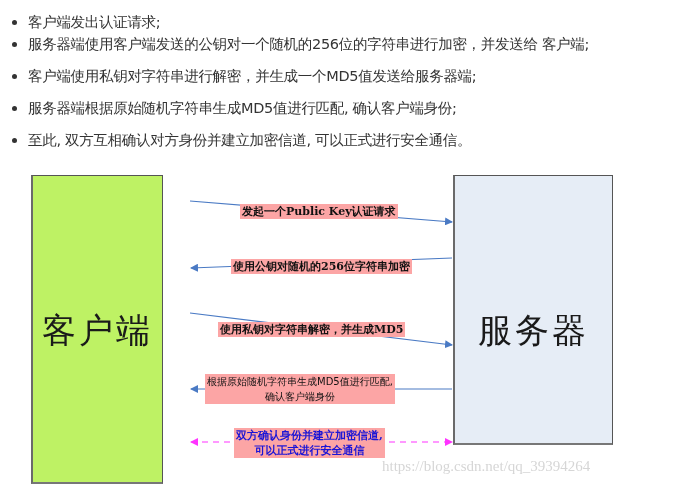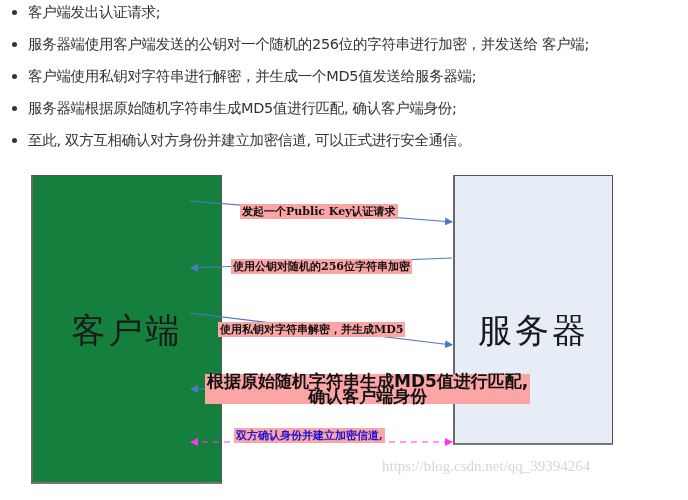--- a/index.html
+++ b/index.html
@@ -5,39 +5,39 @@
   html, body { margin:0; padding:0; background:#ffffff; }
   body { width:688px; height:500px; position:relative; overflow:hidden;
          font-family:"DejaVu Sans", "Liberation Sans", sans-serif; }
   .bullets { position:absolute; left:0; top:0; width:688px; margin:0; padding:0; list-style:none; }
   .bullets li { position:absolute; left:28px; height:22px; line-height:22px;
                 font-size:14.5px; color:#333333; white-space:nowrap; letter-spacing:-0.3px; }
   .bullets li .dot { position:absolute; left:-16px; top:9px; width:5px; height:5px;
                      border-radius:50%; background:#333333; }
   .box { position:absolute; box-sizing:border-box; border:1.5px solid #555;
          border-bottom:2px solid #777; border-left:2px solid #6a6a6a; }
-  .box.client { left:31px; top:175px; width:191px; height:309px; background:#15803d; }
+  .box.client { left:31px; top:175px; width:132px; height:309px; background:#bef264; }
   .box.server { left:453px; top:175px; width:160px; height:270px; background:#e6edf6; }
   .box .name { position:absolute; left:0; right:0; top:132px; text-align:center;
                font-family:"DejaVu Serif", "Liberation Serif", serif; font-size:34px;
                color:#1a1a1a; letter-spacing:3px; }
   svg.arrows { position:absolute; left:0; top:0; }
   .msg { position:absolute; font-family:"DejaVu Serif", "Liberation Serif", serif;
          font-weight:bold; font-size:11px; color:#111; white-space:nowrap; text-align:center;
          background:#fca5a5; line-height:15px; padding:0 2px; }
   .msg.sans { font-family:"DejaVu Sans", "Liberation Sans", sans-serif; font-weight:bold; }
   .msg.blue { color:#1a14d6; }
   .watermark { position:absolute; left:382px; top:458px; font-size:15px; color:#d6d6d6;
                font-family:Liberation Serif, serif; white-space:nowrap; }
 </style>
 </head>
 <body>
 
 <ul class="bullets">
-  <li style="top:1px"><span class="dot"></span><span>客户端发出认证请求;</span></li>
+  <li style="top:11px"><span class="dot"></span><span>客户端发出认证请求;</span></li>
   <li style="top:33px"><span class="dot"></span><span>服务器端使用客户端发送的公钥对一个随机的256位的字符串进行加密，并发送给 客户端;</span></li>
   <li style="top:65px"><span class="dot"></span><span>客户端使用私钥对字符串进行解密，并生成一个MD5值发送给服务器端;</span></li>
   <li style="top:97px"><span class="dot"></span><span>服务器端根据原始随机字符串生成MD5值进行匹配, 确认客户端身份;</span></li>
   <li style="top:129px"><span class="dot"></span><span>至此, 双方互相确认对方身份并建立加密信道, 可以正式进行安全通信。</span></li>
 </ul>
 
 <div class="box client">
   <div class="name">客户端</div>
 </div>
 <div class="box server">
@@ -59,21 +59,22 @@
   <line x1="190" y1="201" x2="452" y2="222" stroke="#4a7ac4" stroke-width="1.2" marker-end="url(#ah)"></line>
   <line x1="452" y1="258" x2="191" y2="268" stroke="#4a7ac4" stroke-width="1.2" marker-end="url(#ah)"></line>
   <line x1="190" y1="313" x2="452" y2="345" stroke="#4a7ac4" stroke-width="1.2" marker-end="url(#ah)"></line>
   <line x1="452" y1="389" x2="191" y2="389" stroke="#4a7ac4" stroke-width="1.2" marker-end="url(#ah)"></line>
   <line x1="191" y1="442" x2="452" y2="442" stroke="#ff33ff" stroke-width="1.2" stroke-dasharray="6,5" marker-end="url(#ahm)" marker-start="url(#ahms)"></line>
 </svg>
 
 <div class="msg" style="left:240px; top:204px;">发起一个Public Key认证请求</div>
 <div class="msg" style="left:231px; top:259px;">使用公钥对随机的256位字符串加密</div>
 <div class="msg" style="left:218px; top:322px;">使用私钥对字符串解密，并生成MD5</div>
-<div class="msg sans" style="left:205px; top:374px; font-weight:bold; font-size:17px;">
+<div class="msg sans" style="left:205px; top:374px; font-weight:normal; font-size:10px;">
   <div>根据原始随机字符串生成MD5值进行匹配,</div>
   <div>确认客户端身份</div>
 </div>
 <div class="msg blue" style="left:234px; top:428px;">
   <div>双方确认身份并建立加密信道,</div>
+  <div>可以正式进行安全通信</div>
 </div>
 
 <div class="watermark">https://blog.csdn.net/qq_39394264</div>
 
 </body></html>

